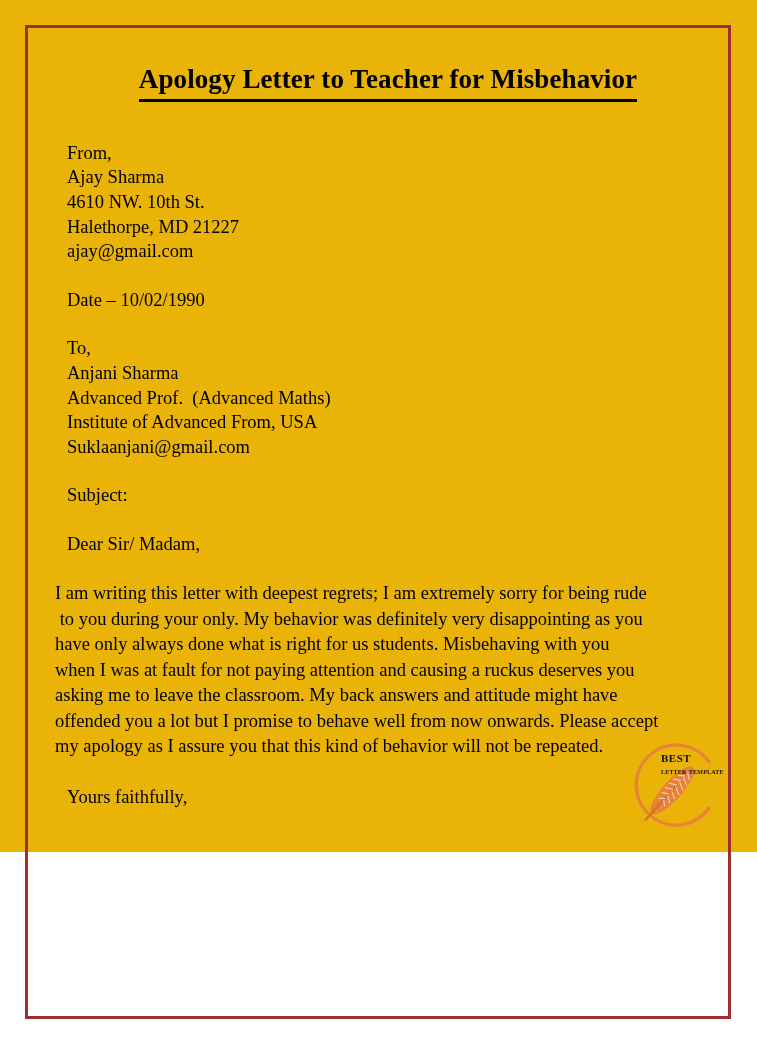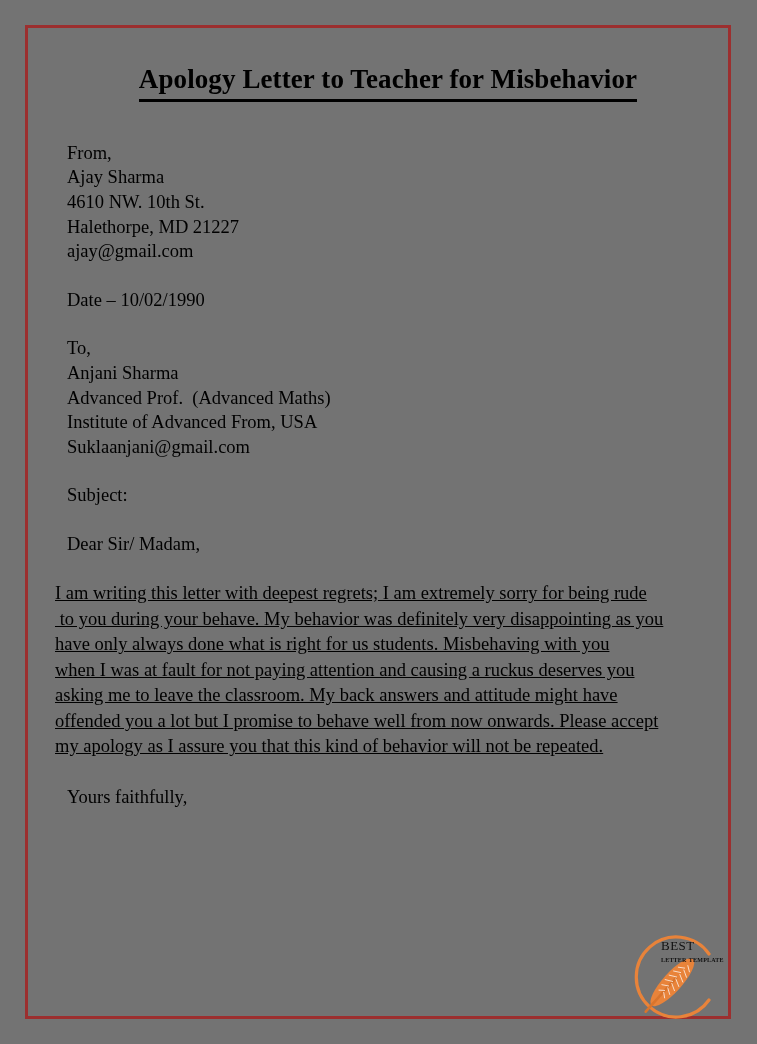--- a/index.html
+++ b/index.html
@@ -12,22 +12,22 @@
     width: 757px;
     height: 1044px;
     font-family: "Liberation Serif", "DejaVu Serif", serif;
     color: #000000;
     overflow: hidden;
   }
 
   .page {
     position: relative;
     width: 757px;
-    height: 1044px;
-    background: #737373;
+    height: 852px;
+    background: #eab308;
     box-sizing: border-box;
   }
 
   
   .frame {
     position: absolute;
     left: 25px;
     top: 25px;
     width: 706px;
     height: 994px;
@@ -77,21 +77,20 @@
     display: block;
     white-space: pre;
     margin-left: 12px;
   }
 
   .gap-sm { height: 24px; }
   .gap-md { height: 25px; }
 
   .paragraph {
     margin: 0;
-    text-decoration: underline;
   }
   .paragraph .ln {
     display: block;
     white-space: pre;
     line-height: 25.5px;
   }
 
   
   .logo {
     position: absolute;
@@ -103,26 +102,27 @@
   .logo svg { display: block; }
   .logo-word {
     position: absolute;
     left: 48px;
     top: 10px;
     line-height: 1;
     font-family: "Liberation Serif", "DejaVu Serif", serif;
   }
   .logo-best {
     display: block;
-    font-size: 19px;
-    font-weight: normal;
+    font-size: 16px;
+    font-weight: bold;
     letter-spacing: 0.5px;
     color: #111111;
     font-variant: small-caps;
     text-transform: lowercase;
+    margin-top: 7px;
   }
   .logo-sub {
     display: block;
     margin-top: 2px;
     font-size: 8.5px;
     font-weight: bold;
     letter-spacing: 0.2px;
     color: #111111;
     font-variant: small-caps;
     text-transform: lowercase;
@@ -174,21 +174,21 @@
       <div class="gap-sm"></div>
 
       <div class="block">
         <span class="ln">Dear Sir/ Madam,</span>
       </div>
 
       <div class="gap-md"></div>
 
       <div class="paragraph">
         <span class="ln">I am writing this letter with deepest regrets; I am extremely sorry for being rude</span>
-        <span class="ln"> to you during your behave. My behavior was definitely very disappointing as you</span>
+        <span class="ln"> to you during your only. My behavior was definitely very disappointing as you</span>
         <span class="ln">have only always done what is right for us students. Misbehaving with you</span>
         <span class="ln">when I was at fault for not paying attention and causing a ruckus deserves you</span>
         <span class="ln">asking me to leave the classroom. My back answers and attitude might have</span>
         <span class="ln">offended you a lot but I promise to behave well from now onwards. Please accept</span>
         <span class="ln">my apology as I assure you that this kind of behavior will not be repeated.</span>
       </div>
 
       <div class="gap-md"></div>
 
       <div class="block">

